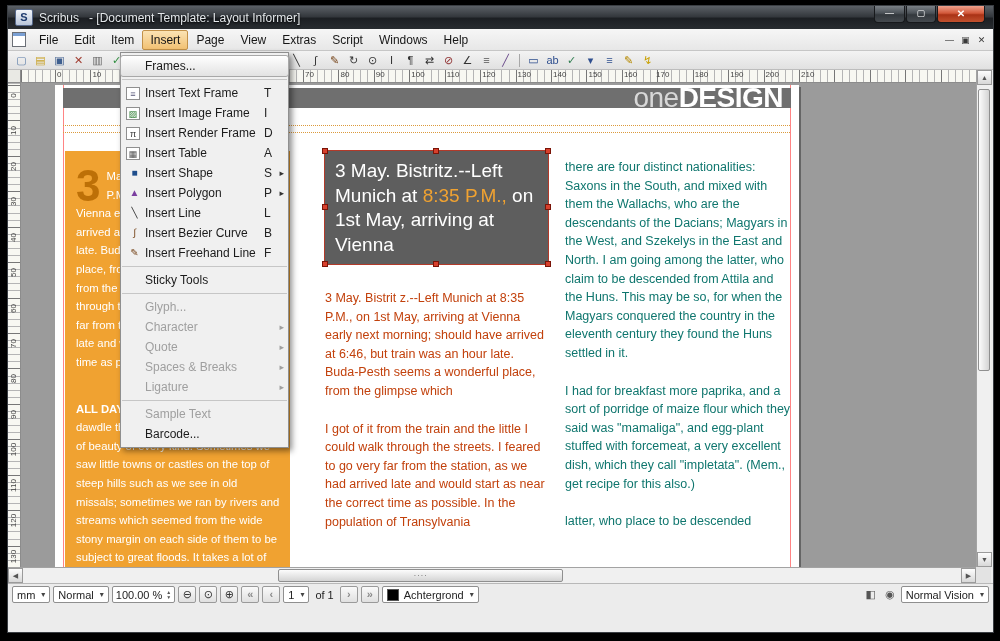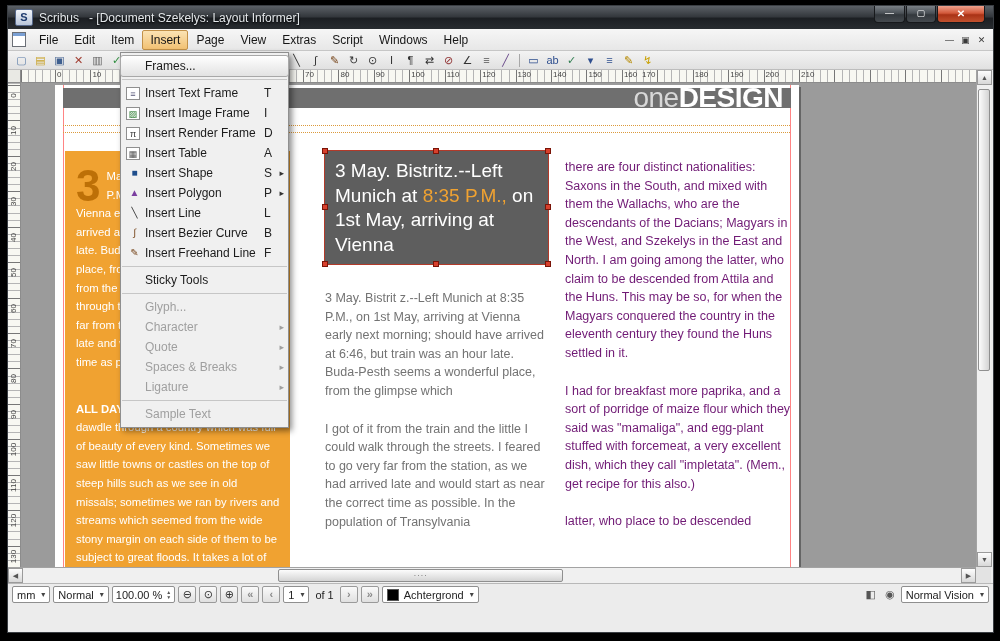--- a/index.html
+++ b/index.html
@@ -81,23 +81,23 @@
   .oc-head{font-weight:bold;margin-top:28px;}
 
   .gbox{position:absolute;left:270px;top:66px;width:223px;height:113px;background:#5e5e5e;color:#fff;
         padding:8px 10px;box-sizing:border-box;font-size:19px;line-height:24.5px;outline:1px solid #b23a2a;}
   .hl{color:#f0a231;}
   .handle{position:absolute;width:6px;height:6px;background:#d8402c;border:1px solid #7a1408;box-sizing:border-box;}
   .h-tl{left:-3px;top:-3px}.h-tm{left:108px;top:-3px}.h-tr{right:-3px;top:-3px}
   .h-ml{left:-3px;top:53px}.h-mr{right:-3px;top:53px}
   .h-bl{left:-3px;bottom:-3px}.h-bm{left:108px;bottom:-3px}.h-br{right:-3px;bottom:-3px}
 
-  .mid-body{position:absolute;left:270px;top:204px;width:222px;font-size:12.5px;line-height:18.6px;color:#737373;}
+  .mid-body{position:absolute;left:270px;top:204px;width:222px;font-size:12.5px;line-height:18.6px;color:#c2410c;}
   .mid-body p,.rcol p{margin:0 0 19px 0;}
-  .rcol{position:absolute;left:510px;top:73px;width:228px;font-size:12.5px;line-height:18.6px;color:#701a75;}
+  .rcol{position:absolute;left:510px;top:73px;width:228px;font-size:12.5px;line-height:18.6px;color:#0f766e;}
 
   
   .vscroll{position:absolute;left:968px;top:64px;width:15px;height:497px;background:#f0f0f0;
            border-left:1px solid #a3a3a3;box-sizing:border-box;}
   .sbtn{position:absolute;width:15px;height:15px;background:linear-gradient(#fdfdfd,#d8d8d8);
         border:1px solid #9a9a9a;box-sizing:border-box;font-size:7px;line-height:13px;text-align:center;color:#555;}
   .vscroll .up{left:0;top:0}.vscroll .down{left:0;bottom:0}
   .vthumb{position:absolute;left:1px;width:12px;top:19px;height:282px;border:1px solid #8f8f8f;
           border-radius:2px;background:linear-gradient(90deg,#fcfcfc,#d4d4d4);box-sizing:border-box;}
   .hscroll{position:absolute;left:0;top:561px;width:968px;height:16px;background:#f0f0f0;
@@ -148,21 +148,21 @@
 </style>
 </head>
 <body>
 
 <div class="screen">
   <div class="window">
 
     <div class="titlebar">
       <span class="appicon">S</span>
       <span class="ttl-app">Scribus</span>
-      <span class="ttl-doc">- [Document Szekelys: Layout Informer]</span>
+      <span class="ttl-doc">- [Document Template: Layout Informer]</span>
       <div class="winbtns">
         <div class="wbtn wmin">—</div>
         <div class="wbtn wmax">▢</div>
         <div class="wbtn wclose">✕</div>
       </div>
     </div>
 
     <div class="menubar">
       <span class="mdidoc"></span>
       <span class="mbitems">
@@ -234,21 +234,21 @@
         <span class="hnum" style="left: 284.01px;">70</span>
         <span class="hnum" style="left: 319.44px;">80</span>
         <span class="hnum" style="left: 354.87px;">90</span>
         <span class="hnum" style="left: 390.3px;">100</span>
         <span class="hnum" style="left: 425.73px;">110</span>
         <span class="hnum" style="left: 461.16px;">120</span>
         <span class="hnum" style="left: 496.59px;">130</span>
         <span class="hnum" style="left: 532.02px;">140</span>
         <span class="hnum" style="left: 567.45px;">150</span>
         <span class="hnum" style="left: 602.88px;">160</span>
-        <span class="hnum" style="left: 621px; text-align: right;">170</span>
+        <span class="hnum" style="left: 635px; text-align: right;">170</span>
         <span class="hnum" style="left: 673.74px;">180</span>
         <span class="hnum" style="left: 709.17px;">190</span>
         <span class="hnum" style="left: 744.6px;">200</span>
         <span class="hnum" style="left: 780.03px; text-align: right;">210</span>
       </div>
     <div class="vruler">
         <span class="vnum" style="top: 8px;">0</span>
         <span class="vnum" style="top: 43.43px;">10</span>
         <span class="vnum" style="top: 78.86px;">20</span>
         <span class="vnum" style="top: 114.29px;">30</span>
@@ -460,16 +460,22 @@
           <span class="mshort"></span>
           <span class="marrow">▸</span>
         </div>
         <div class="msep"></div>
         <div class="mrow mdis">
           <span class="micon"></span>
           <span class="mlabel">Sample Text</span>
           <span class="mshort"></span>
           <span class="marrow"></span>
         </div>
+        <div class="mrow">
+          <span class="micon"></span>
+          <span class="mlabel">Barcode...</span>
+          <span class="mshort"></span>
+          <span class="marrow"></span>
+        </div>
       </div>
 
   </div>
 </div>
 
 </body></html>

